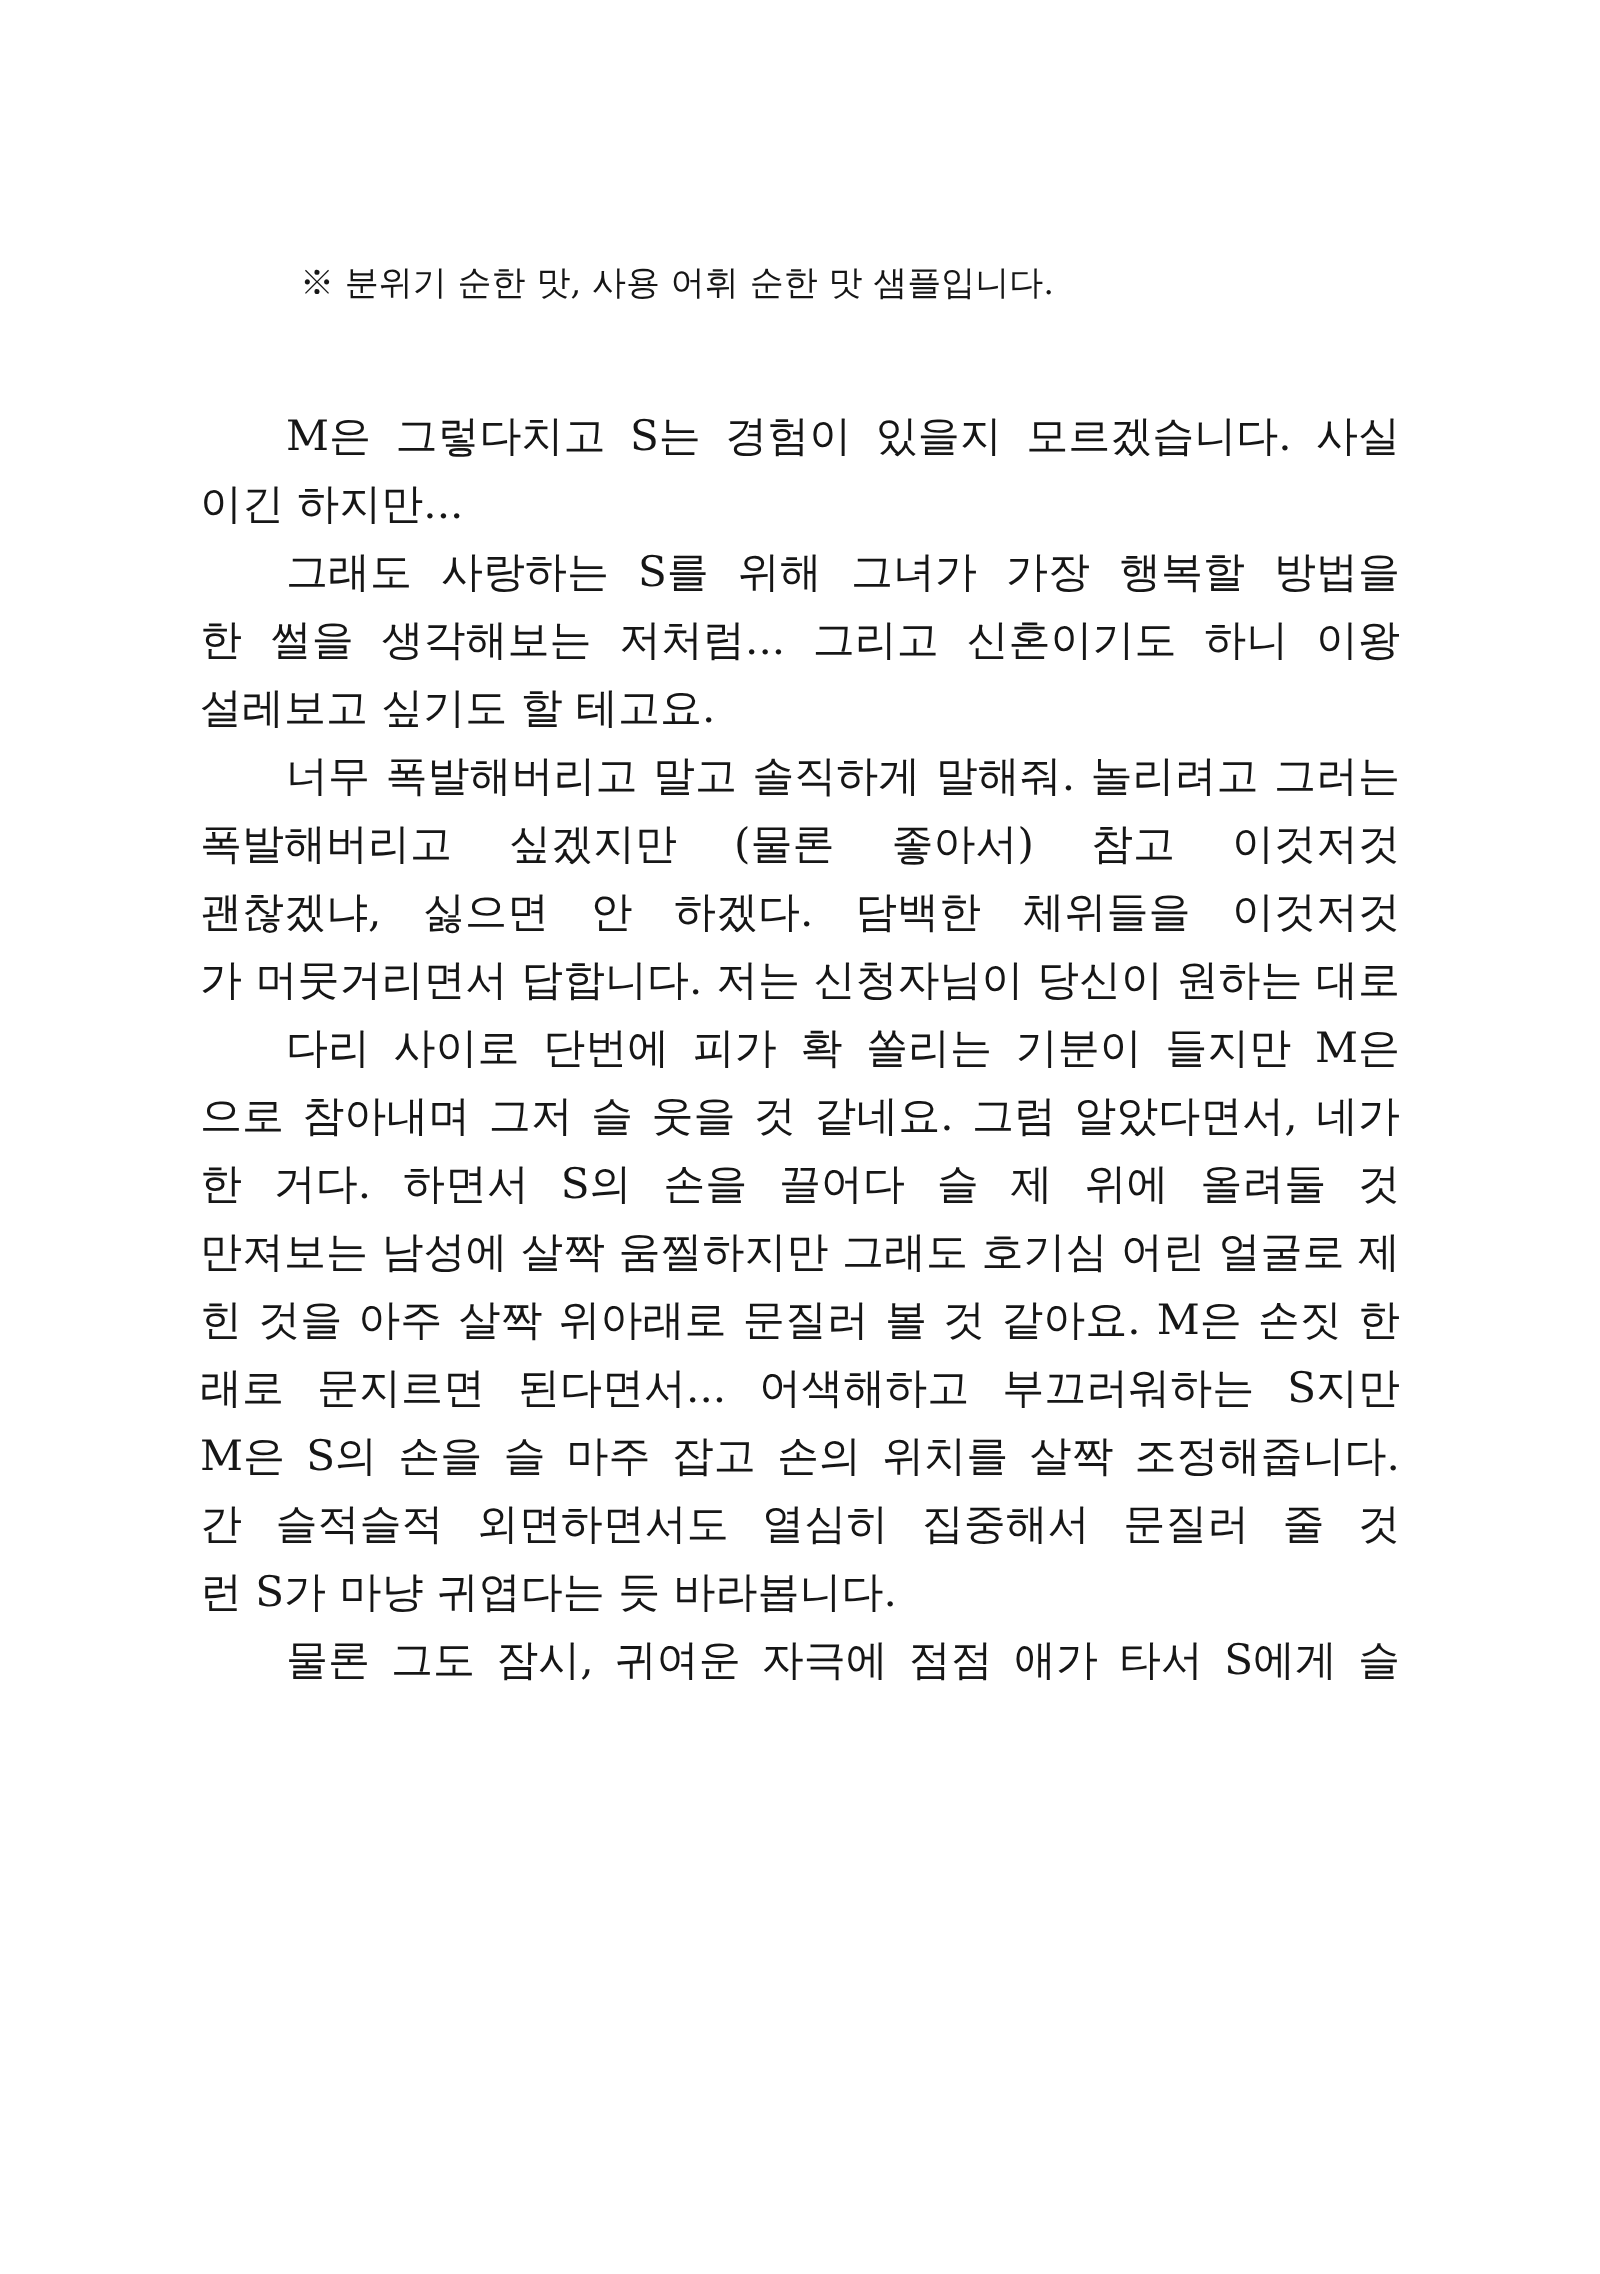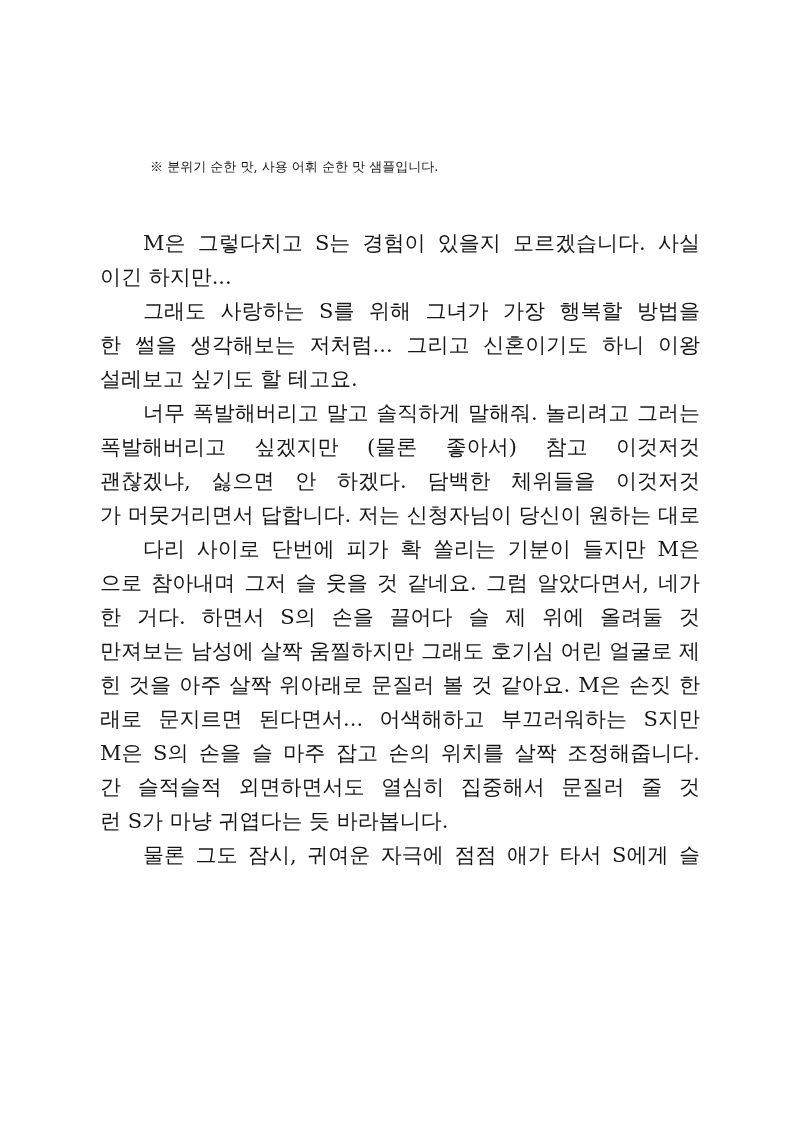--- a/index.html
+++ b/index.html
@@ -18,25 +18,24 @@
   }
   .text-block {
     position: absolute;
     left: 100px;
     top: 125px;
     width: 600px;
   }
   .notice-line {
     height: 34px;
     line-height: 34px;
-    font-size: 13px;
+    font-size: 17px;
     padding-left: 50px;
     white-space: nowrap;
     overflow: hidden;
-    margin-top: 25px;
   }
   .notice-spacer {
     height: 42px;
   }
   .para {
     margin: 0;
     padding: 0;
   }
   .line {
     height: 34px;

